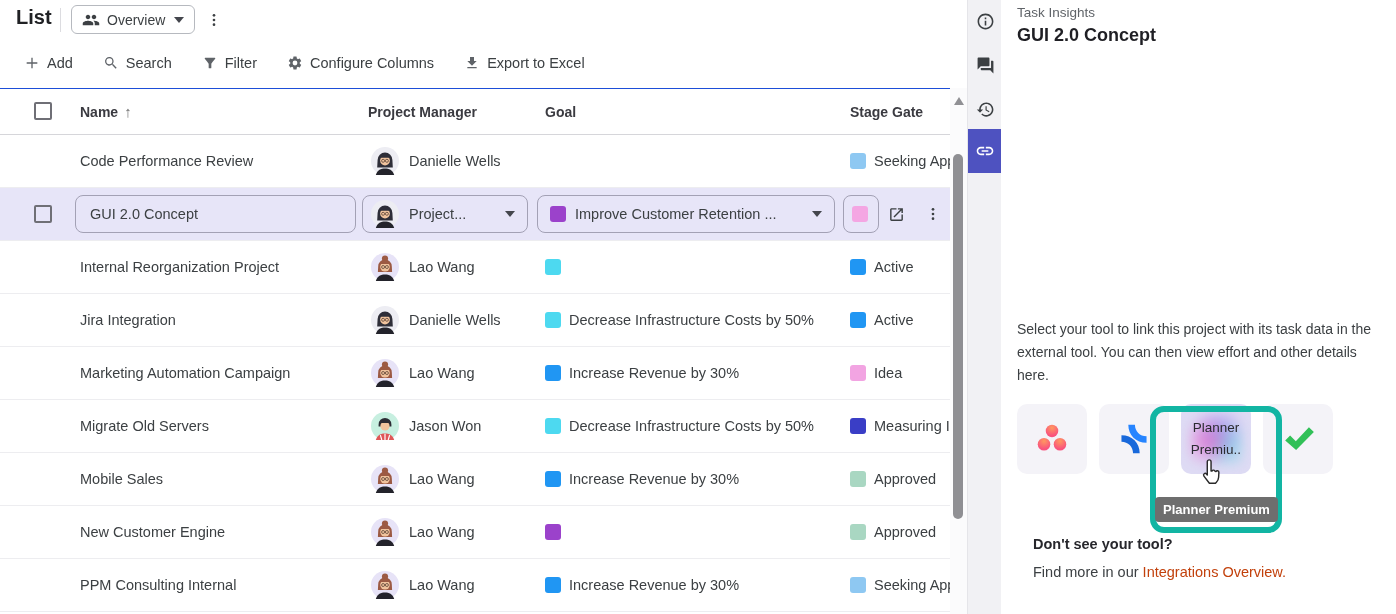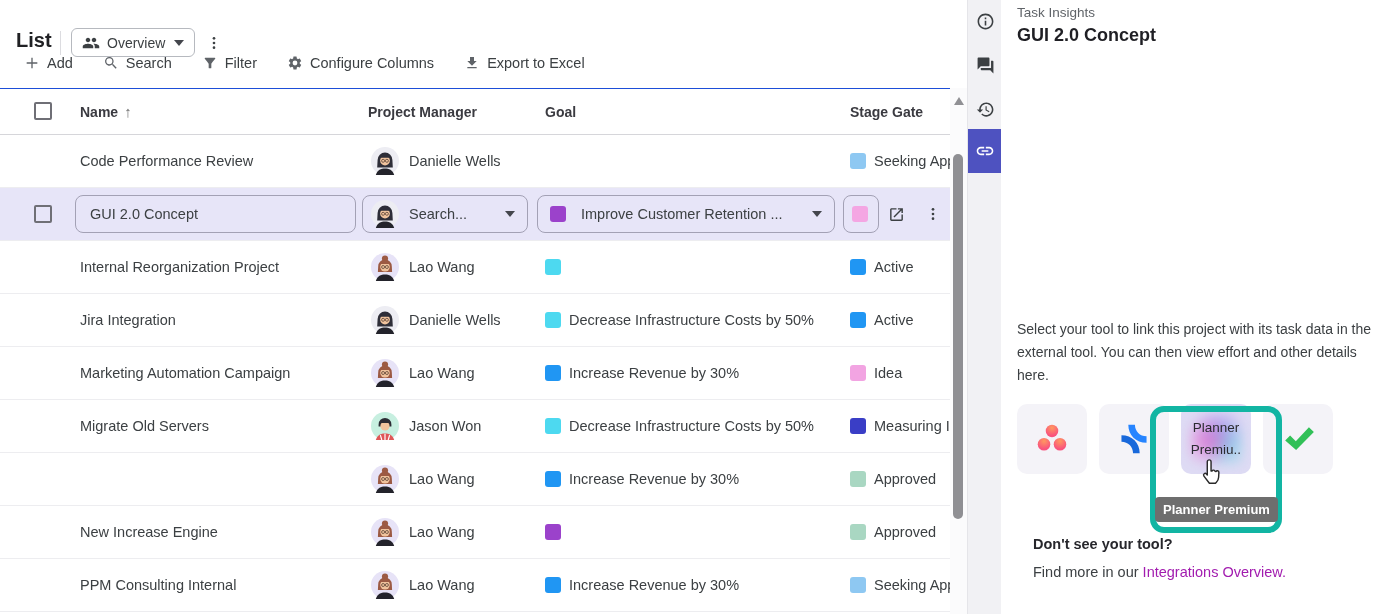--- a/index.html
+++ b/index.html
@@ -1,20 +1,20 @@
 <!DOCTYPE html>
 <html><head>
 <meta charset="utf-8">
 <style>
   * { margin:0; padding:0; box-sizing:border-box; }
   html,body { width:1396px; height:614px; background:#fff; overflow:hidden;
               font-family:"Liberation Sans", sans-serif; color:#3c4043; }
 
   
-  .topbar { position:absolute; left:0; top:0; width:968px; height:40px; background:#fff;margin-top:23px; }
+  .topbar { position:absolute; left:0; top:0; width:968px; height:40px; background:#fff; }
   .list-title { position:absolute; left:16px; top:6px; font-size:20px; font-weight:700; color:#202124; }
   .top-divider { position:absolute; left:60px; top:8px; width:1px; height:24px; background:#dcdce0; }
   .view-btn { position:absolute; left:71px; top:5px; height:29px; border:1px solid #b6b9bf; border-radius:6px;
               background:#fff; display:flex; align-items:center; gap:7px; padding:0 10px; cursor:pointer; }
   .view-btn span.lbl { font-size:14px; color:#3c4043; }
   .kebab-btn { position:absolute; left:203px; top:8px; width:22px; height:24px; display:flex; align-items:center; justify-content:center; cursor:pointer; }
 
   
   .toolbar { position:absolute; left:24px; top:46px; height:34px; display:flex; align-items:center; gap:30px; }
   .tool-item { display:flex; align-items:center; gap:7px; font-size:14.5px; color:#3c4043; cursor:pointer; white-space:nowrap; }
@@ -39,21 +39,21 @@
   .trow .s-sq    { position:absolute; left:850px; top:18px; }
   .trow .c-stage { position:absolute; left:874px; line-height:52px; white-space:nowrap; }
 
   
   .trow.sel { background:#e7e5f8; }
   .trow.sel .checkbox { top:17px; }
   .selbox { position:absolute; top:7px; height:38px; border:1px solid #a3a1b5; border-radius:8px;
             display:flex; align-items:center; cursor:pointer; }
   .selbox.namebox  { left:75px;  width:281px; padding-left:14px; font-size:14.5px; cursor:text; }
   .selbox.pmbox    { left:362px; width:166px; padding:0 12px 0 8px; gap:10px; }
-  .selbox.goalbox  { left:537px; width:298px; padding:0 12px; gap:15px; }
+  .selbox.goalbox  { left:537px; width:298px; padding:0 12px; gap:9px; }
   .selbox.stagebox { left:843px; width:36px;  padding-left:8px; overflow:hidden; }
   .selbox .avatar { position:static; width:28px; height:28px; }
   .caret { width:0; height:0; border-left:5px solid transparent; border-right:5px solid transparent;
            border-top:6px solid #44464d; margin-left:auto; }
   .row-ext  { position:absolute; left:888px; top:18px; cursor:pointer; display:inline-flex; }
   .row-kebab{ position:absolute; left:925px; top:15px; cursor:pointer; display:inline-flex; }
 
   
   .vscroll { position:absolute; left:950px; top:88px; bottom:0; width:17px; background:#fbfbfc; }
   .sb-up { position:absolute; top:9px; left:4px; width:0; height:0;
@@ -89,21 +89,21 @@
 
   .hl-box { position:absolute; left:133px; top:98px; width:132px; height:127px;
             border:6px solid #12b5a3; border-radius:14px; z-index:2; pointer-events:none; }
   .tooltip { position:absolute; left:138px; top:189px; min-width:111px; height:25px; z-index:3;
              background:#6e6e6e; border-radius:4px; color:#fff; font-size:13px; font-weight:700;
              display:flex; align-items:center; justify-content:center; padding:0 8px; white-space:nowrap; }
   .cursor { position:absolute; left:180px; top:150px; z-index:4; }
 
   .footer-q { position:absolute; left:16px; top:536px; font-size:14.5px; font-weight:700; color:#27272c; }
   .footer-line { position:absolute; left:16px; top:564px; font-size:14.5px; color:#3c4043; }
-  .footer-line a { color:#a21caf; text-decoration:none; cursor:pointer;margin-top:43px; }
+  .footer-line a { color:#c2410c; text-decoration:none; cursor:pointer;margin-top:43px; }
 
   svg { display:block; }
   .defs-hidden { position:absolute; width:0; height:0; overflow:hidden; }
 </style>
 </head>
 <body>
 
 <svg class="defs-hidden" aria-hidden="true">
   <defs>
     <radialGradient id="asanaGrad" cx="50%" cy="25%" r="90%">
@@ -223,21 +223,21 @@
     <span class="c-stage">Seeking Approval</span>
   </div>
 
   <div class="trow sel">
     <span class="checkbox"></span>
     <span class="selbox namebox">GUI 2.0 Concept</span>
     <span class="selbox pmbox">
       <svg class="avatar">
           <use href="#av-danielle"></use>
         </svg>
-      <span>Search...</span>
+      <span>Project...</span>
       <span class="caret"></span>
     </span>
     <span class="selbox goalbox">
       <span class="sq" style="background-color: rgb(155, 66, 203);"></span>
       <span>Improve Customer Retention ...</span>
       <span class="caret"></span>
     </span>
     <span class="selbox stagebox">
       <span class="sq" style="background-color: rgb(244, 166, 227);"></span>
     </span>
@@ -292,31 +292,32 @@
     <svg class="avatar">
         <use href="#av-jason"></use>
       </svg>
     <span class="c-pm">Jason Won</span>
     <span class="sq g-sq" style="background-color: rgb(77, 217, 240);"></span>
     <span class="c-goal">Decrease Infrastructure Costs by 50%</span>
     <span class="sq s-sq" style="background-color: rgb(58, 62, 198);"></span>
     <span class="c-stage">Measuring Impact</span>
   </div>
   <div class="trow">
+    <span class="c-name">Mobile Sales</span>
     <svg class="avatar">
         <use href="#av-lao"></use>
       </svg>
     <span class="c-pm">Lao Wang</span>
     <span class="sq g-sq" style="background-color: rgb(32, 150, 243);"></span>
     <span class="c-goal">Increase Revenue by 30%</span>
     <span class="sq s-sq" style="background-color: rgb(169, 215, 194);"></span>
     <span class="c-stage">Approved</span>
   </div>
   <div class="trow">
-    <span class="c-name">New Increase Engine</span>
+    <span class="c-name">New Customer Engine</span>
     <svg class="avatar">
         <use href="#av-lao"></use>
       </svg>
     <span class="c-pm">Lao Wang</span>
     <span class="sq g-sq" style="background-color: rgb(155, 66, 203);"></span>
     <span class="sq s-sq" style="background-color: rgb(169, 215, 194);"></span>
     <span class="c-stage">Approved</span>
   </div>
   <div class="trow">
     <span class="c-name">PPM Consulting Internal</span>

